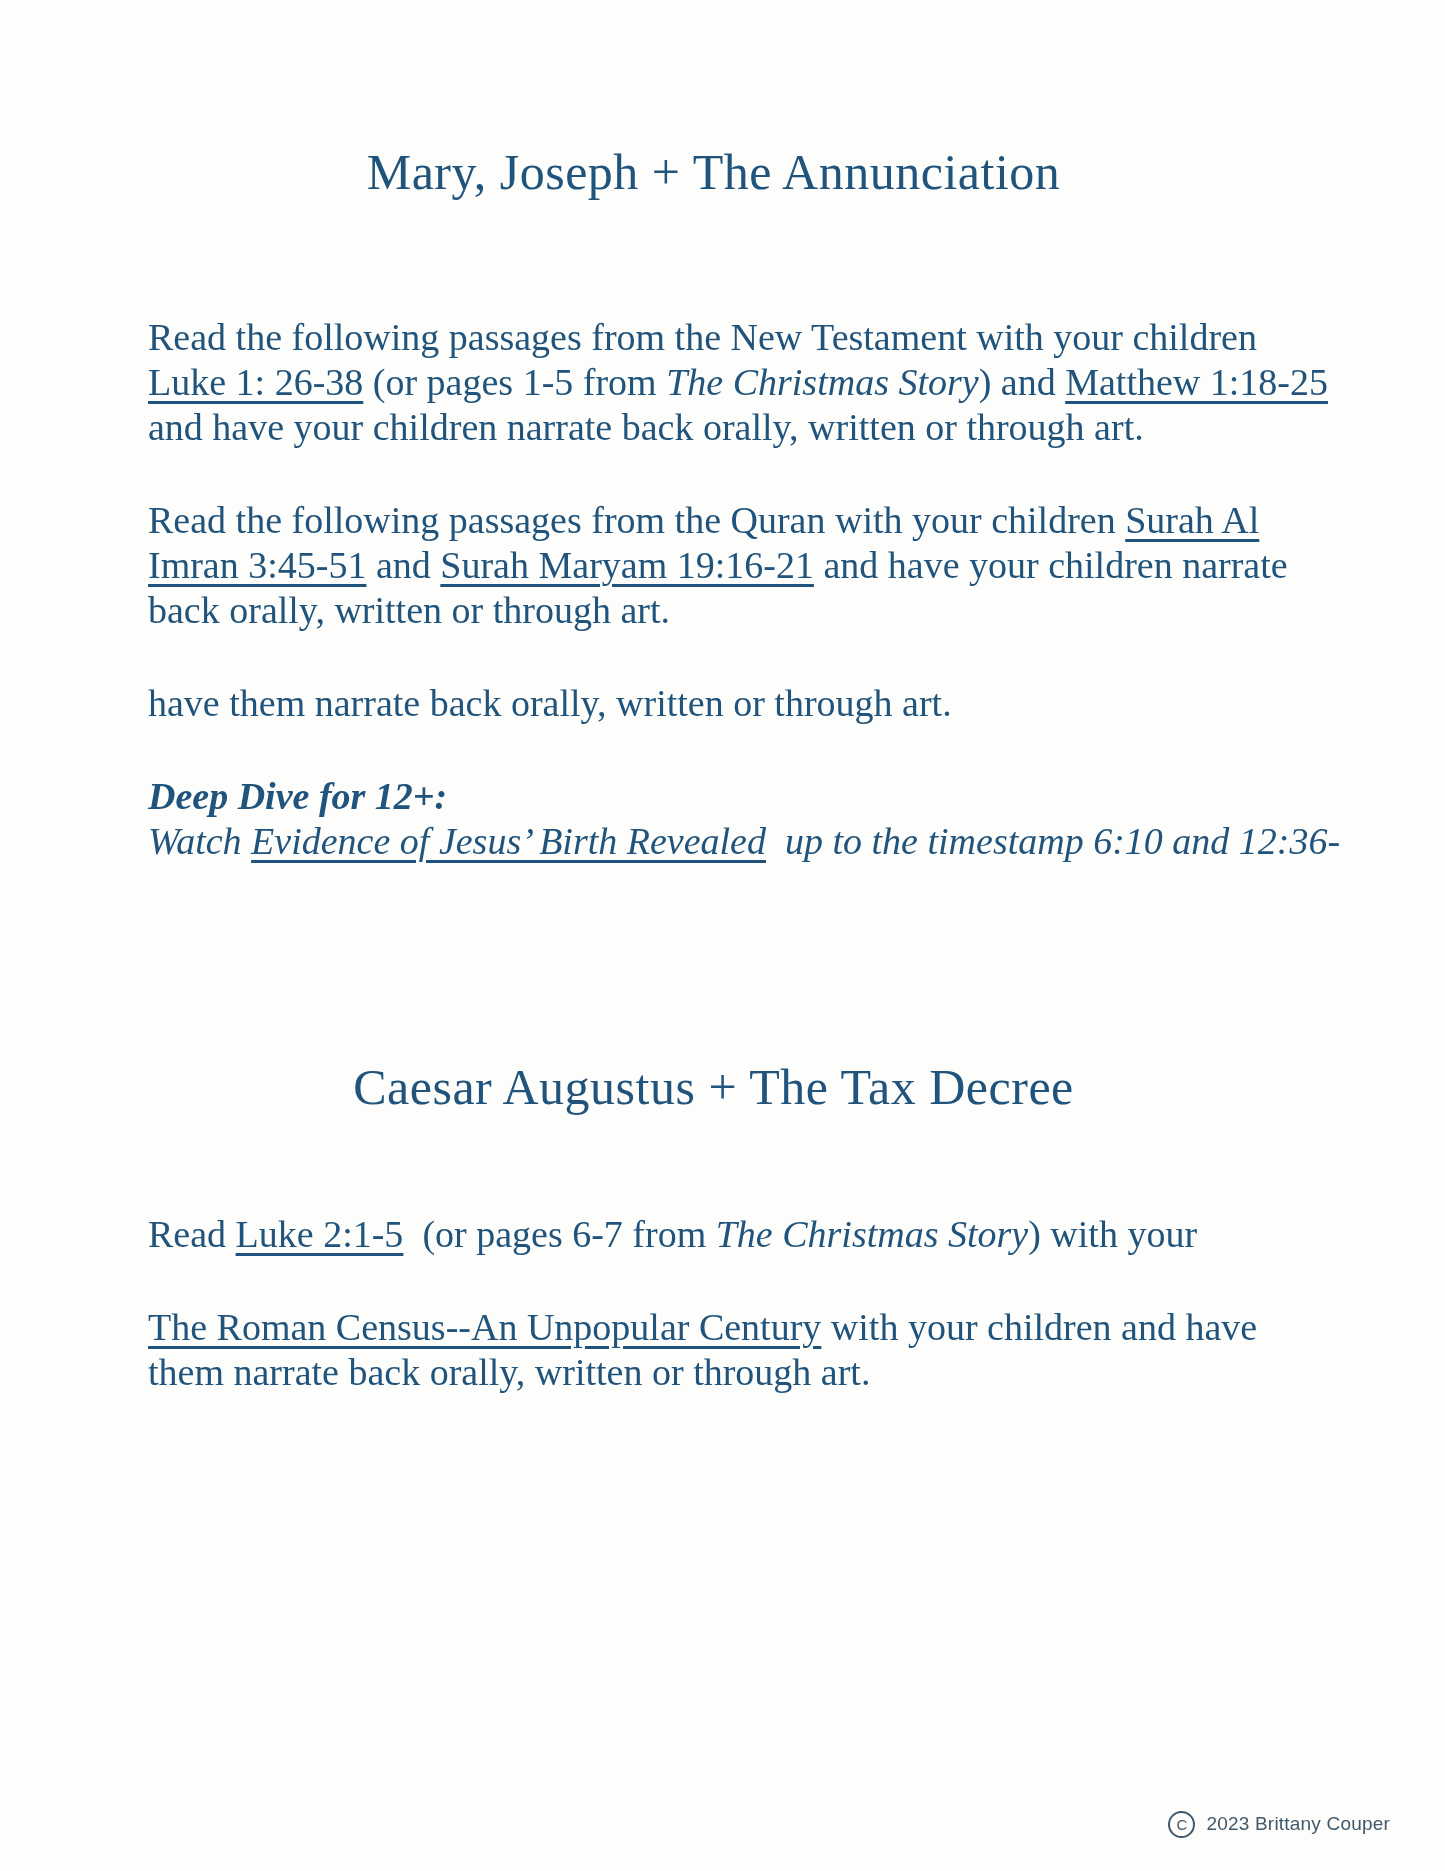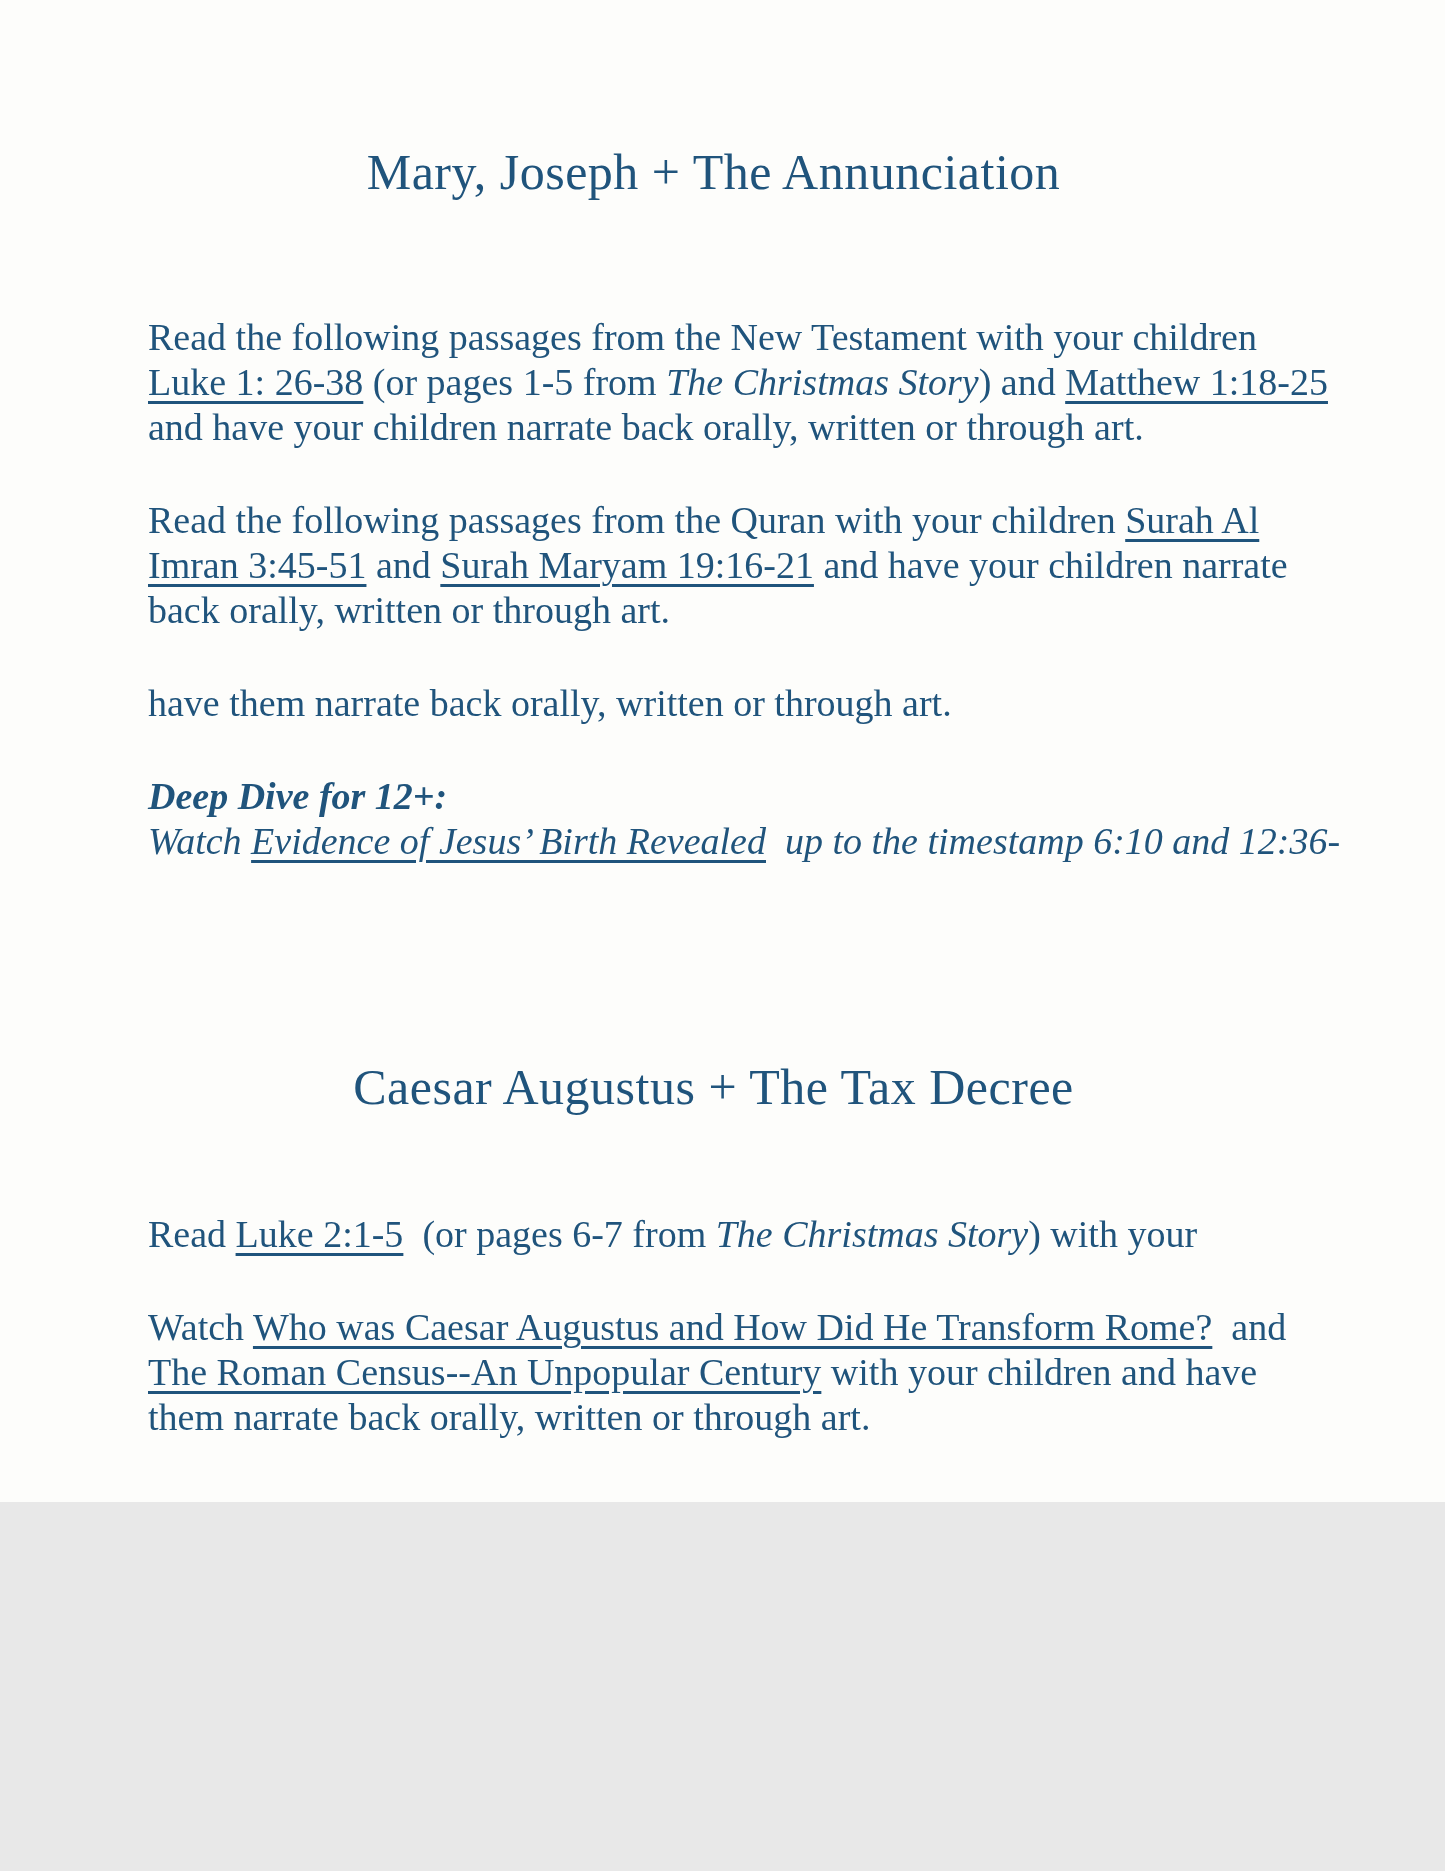--- a/index.html
+++ b/index.html
@@ -1,20 +1,20 @@
 <!DOCTYPE html>
 <html><head>
 <meta charset="utf-8">
 <style>
   html, body { margin: 0; padding: 0; }
   body { background: #e8e8e8; }
   .page {
     position: relative;
     width: 1445px;
-    height: 1502px;
+    height: 1871px;
     margin: 0 auto;
     background: var(--page-bg, #fdfdfb);
     color: var(--text-color, #20547c);
     font-family: "Liberation Serif", serif;
     overflow: hidden;
   }
   .doc-title {
     margin: 0;
     font-size: 50px;
     line-height: 60px;
@@ -95,21 +95,20 @@
       </div>
   </section>
 
   <section class="doc-section" id="section-2">
     <h1 class="doc-title">Caesar Augustus + The Tax Decree</h1>
     <div class="paragraphs">
         <div class="para">
           <div class="line"><span class="run">Read </span><span class="run ul">Luke 2:1-5</span><span class="run">  (or pages 6-7 from </span><span class="run it">The Christmas Story</span><span class="run">) with your</span></div>
         </div>
         <div class="para">
-          <div class="line"><span class="run">Watch </span><span class="run ul">Who was Caesar Augustus and How Did He Transform Rome?</span><span class="run">  and</span></div>
           <div class="line"><span class="run ul">The Roman Census--An Unpopular Century</span><span class="run"> with your children and have</span></div>
           <div class="line"><span class="run">them narrate back orally, written or through art.</span></div>
         </div>
       </div>
   </section>
 
   <footer class="doc-footer">
     <span class="c-icon">C</span>
     <span class="footer-text">2023 Brittany Couper</span>
   </footer>

